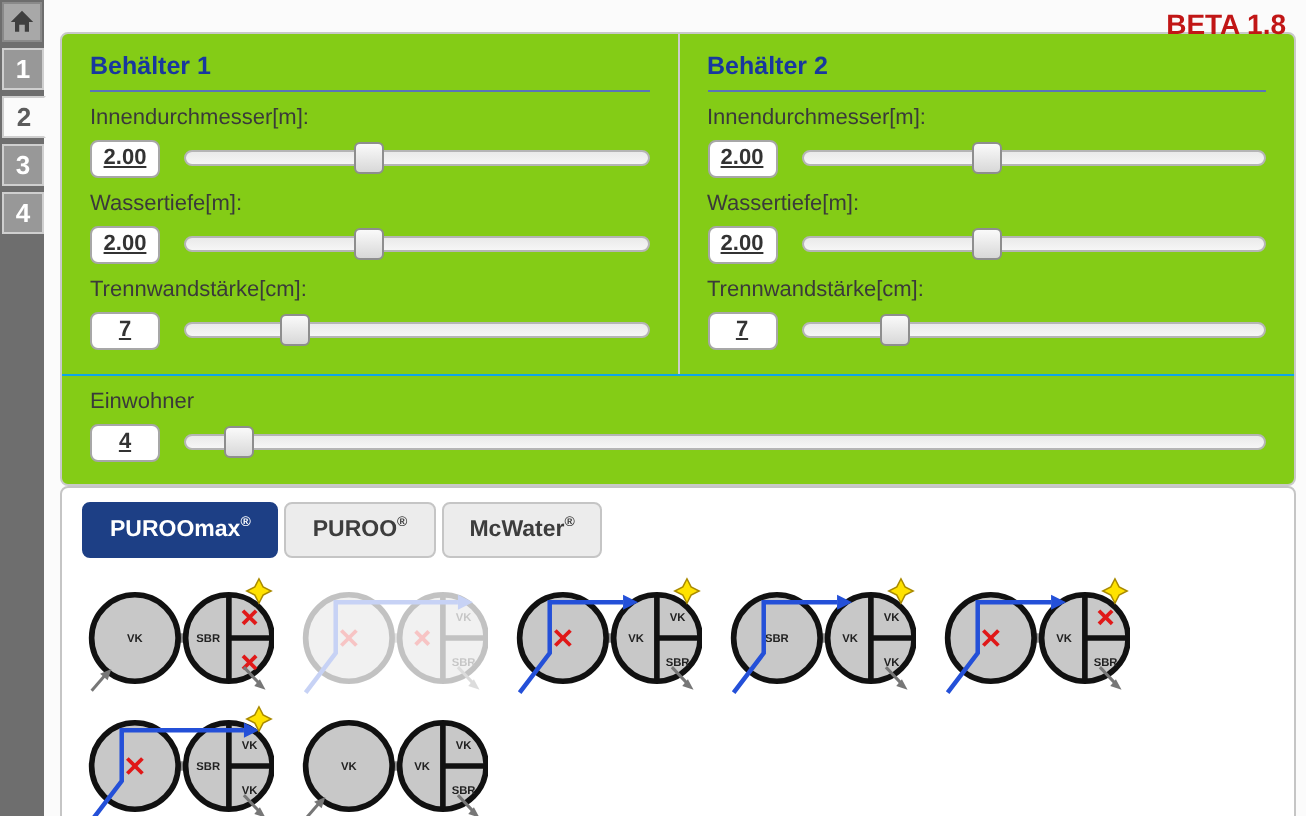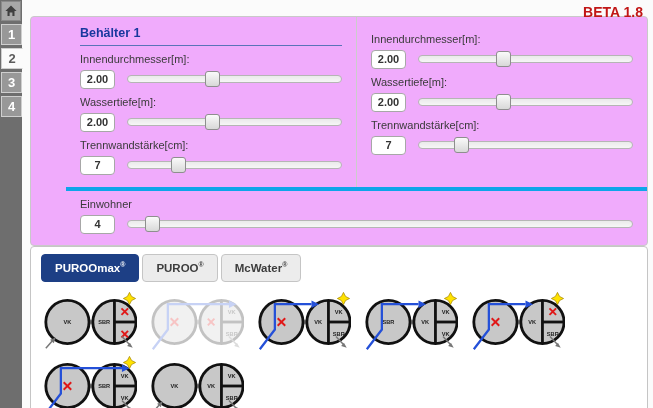--- a/index.html
+++ b/index.html
@@ -23,47 +23,47 @@
     width: 21px; height: 21px; margin: 3px 0 0 1px;
     display: flex; align-items: center; justify-content: center;
     background: #989898; border: 1px solid #cfcfcf;
     color: #fff; font-weight: bold; font-size: 13px; cursor: pointer;
   }
   .step.active { background: #fbfbfb; border-color: #cfcfcf; border-right-color: #fbfbfb; color: #5c5c5c; width: 22px; }
   
   .content { margin-left: 22px; padding: 16px 5px 0 8px; position: relative; }
   .beta { position: absolute; top: 4px; right: 10px; font-size: 14px; font-weight: bold; color: #c11616; z-index: 6; }
   .panel {
-    background: #f0abfc; border: 1px solid #c9c9c9; border-radius: 4px; padding-left: 35px;
+    background: #84cc16; border: 1px solid #c9c9c9; border-radius: 4px;
   }
   .two-col { display: flex; }
   .col { flex: 1; padding: 9px 14px 12px; }
   .col.first { border-right: 1px solid #cccccc; }
   .panel-title {
     color: #18389e; font-weight: bold; font-size: 12.5px;
     padding-bottom: 5px; border-bottom: 1px solid #5a74b8; margin-bottom: 2px;
   }
   .field-label { font-size: 11px; color: #3a3a3a; margin: 7px 0 4px; }
   .field-row { display: flex; align-items: center; height: 20px; }
   input.val {
     width: 35px; height: 19px; font-family: "Liberation Sans", sans-serif;
     font-weight: bold; font-size: 11px; text-align: center;
-    border: 1px solid #a7a7a7; border-radius: 4px; color: #333; background: #fff;
+    border: 1px solid #a7a7a7; border-radius: 4px; color: #333; background: #fff; text-decoration: underline;
   }
   .slider {
     flex: 1; margin-left: 12px; height: 8px; position: relative;
     border: 1px solid #b5b5b5; border-radius: 5px;
     background: linear-gradient(#eaeaea, #f6f6f6); cursor: pointer;
   }
   .thumb {
     position: absolute; top: -5px; width: 15px; height: 16px; margin-left: -8px;
     border: 1px solid #8e8e8e; border-radius: 3px;
     background: linear-gradient(#fafafa, #d8d8d8); cursor: pointer;
   }
-  .einwohner-sec { border-top: 4px solid #0ea5e9; padding: 7px 14px 11px; }
+  .einwohner-sec { border-top: 1px solid #0ea5e9; padding: 7px 14px 11px; }
   .prompt { margin: 11px 2px 7px; font-size: 12px; font-weight: bold; color: #18389e; }
   
   .tabs-widget { background: #fff; border: 1px solid #c5c5c5; border-radius: 4px; padding: 7px 10px 10px; }
   .tab-bar { display: flex; gap: 3px; margin-bottom: 9px; }
   .tab {
     padding: 6px 13px 7px; font-size: 11.5px; font-weight: bold; color: #3d3d3d;
     background: #ececec; border: 1px solid #c5c5c5; border-radius: 4px; cursor: pointer;
   }
   .tab.active { background: #1d3f85; color: #fff; border-color: #1d3f85; }
   .tab sup { font-size: 7px; }
@@ -115,20 +115,21 @@
         <div class="field-label">Trennwandstärke[cm]:</div>
         <div class="field-row">
           <input class="val" value="7" style="">
           <div class="slider">
             <div class="thumb" style="left: 24%;"></div>
           </div>
         </div>
       </div>
 
       <div class="col">
+        <div class="panel-title">Behälter 2</div>
 
         <div class="field-label">Innendurchmesser[m]:</div>
         <div class="field-row">
           <input class="val" value="2.00" style="">
           <div class="slider">
             <div class="thumb" style="left: 40%;"></div>
           </div>
         </div>
 
         <div class="field-label">Wassertiefe[m]:</div>

